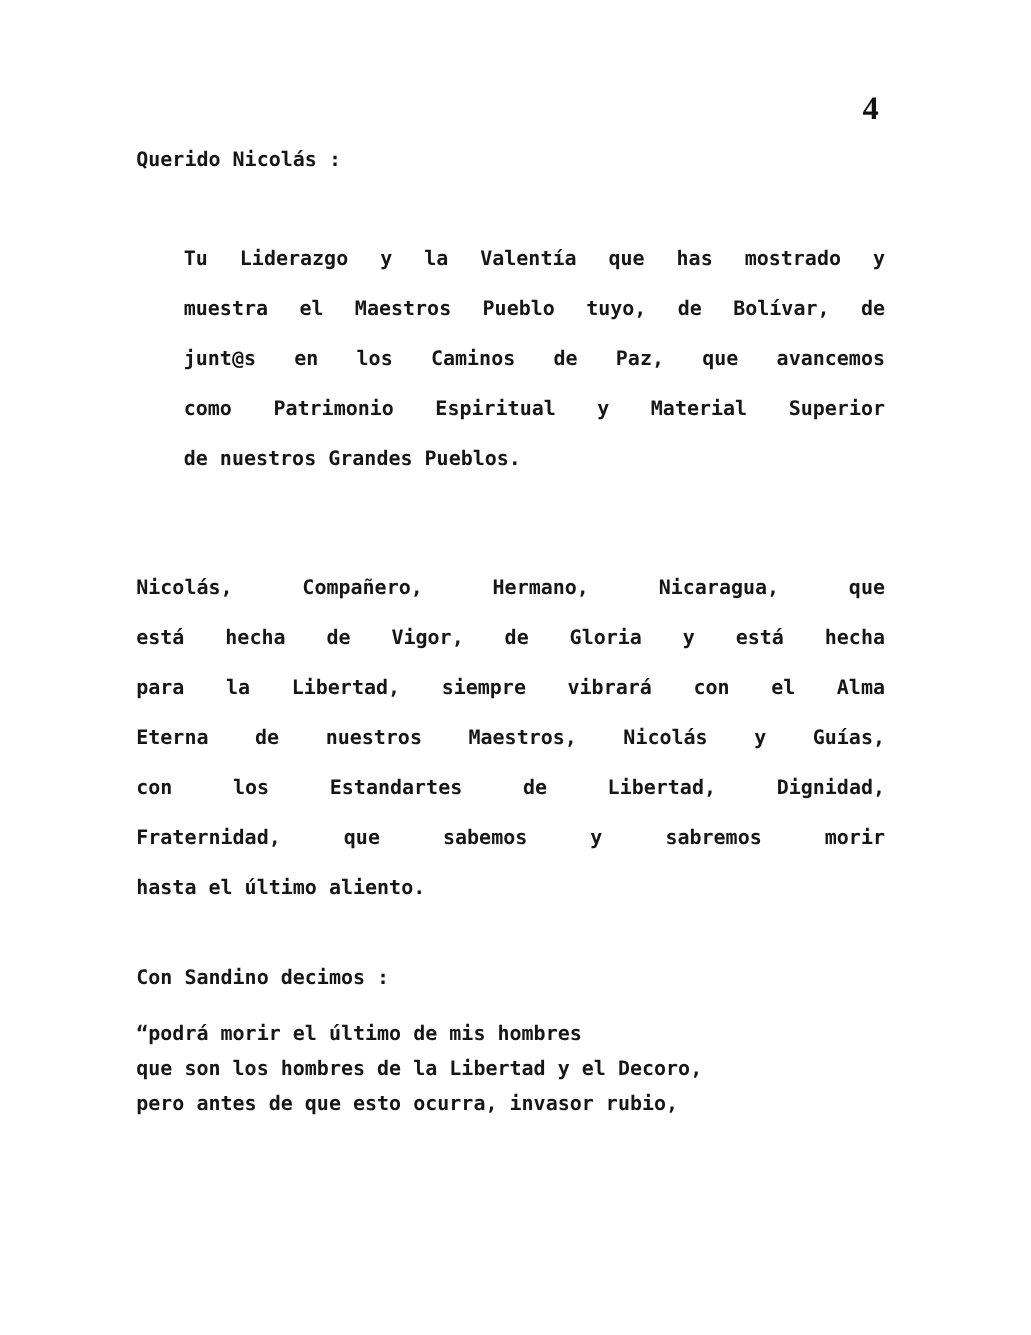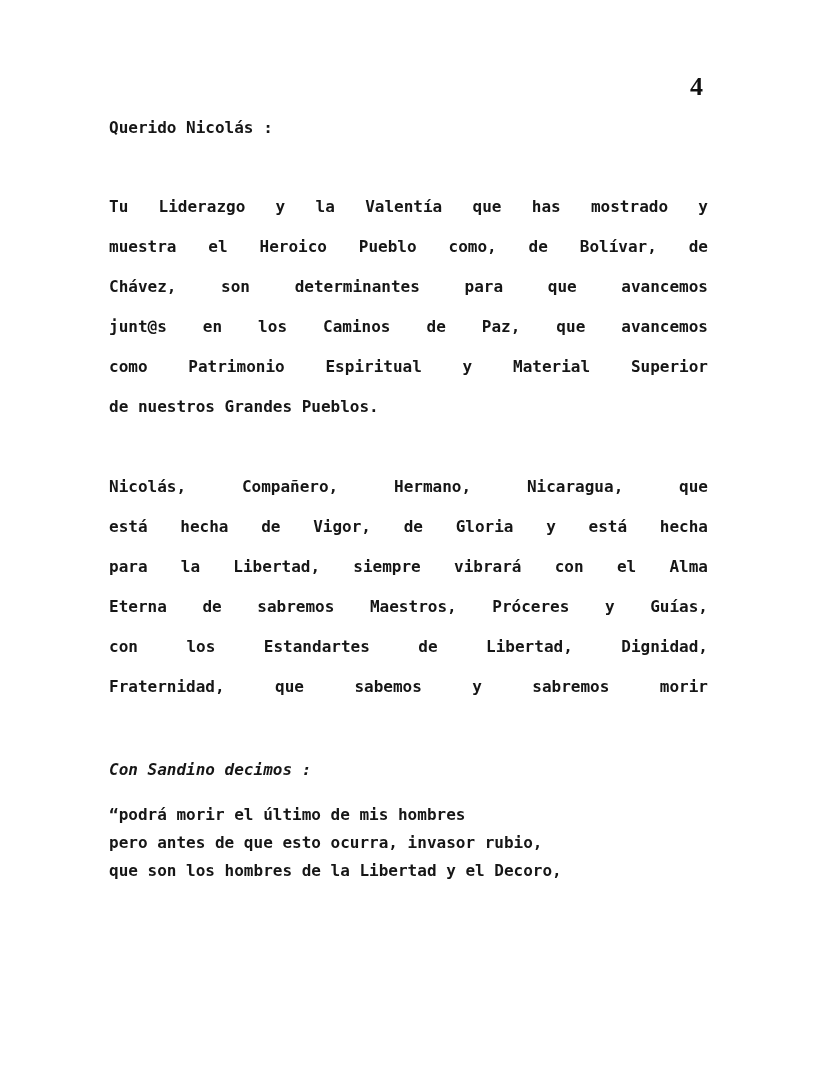--- a/index.html
+++ b/index.html
@@ -35,59 +35,59 @@
     line-height: 40px;
     letter-spacing: 0;
   }
   .line {
     white-space: pre-wrap;
   }
   .line.j {
     text-align: justify;
     text-align-last: justify;
   }
-  .para-1 { margin-top: 39px; }
-  .para-2 { margin-top: 40px; }
-  .sandino-intro { margin-top: 43px; font-style: italic; }
+  .para-1 { margin-top: 39px; margin-left: 38px; }
+  .para-2 { margin-top: 63px; }
+  .sandino-intro { margin-top: 32px; }
   .quote-block {
     margin-top: 11px;
     line-height: 28px;
   }
 </style>
 </head>
 <body>
 
 <div class="page">
 
   <div class="pageno">4</div>
 
   <div class="content">
 
     <div class="line salutation">Querido Nicolás :</div>
 
     <div class="para para-1">
       <div class="line j">Tu Liderazgo y la Valentía que has mostrado y</div>
-      <div class="line j">muestra el Heroico Pueblo como, de Bolívar, de</div>
-      <div class="line j">Chávez, son determinantes para que avancemos</div>
+      <div class="line j">muestra el Maestros Pueblo tuyo, de Bolívar, de</div>
       <div class="line j">junt@s en los Caminos de Paz, que avancemos</div>
       <div class="line j">como Patrimonio Espiritual y Material Superior</div>
       <div class="line">de nuestros Grandes Pueblos.</div>
     </div>
 
     <div class="para para-2">
       <div class="line j">Nicolás, Compañero, Hermano, Nicaragua, que</div>
       <div class="line j">está hecha de Vigor, de Gloria y está hecha</div>
       <div class="line j">para la Libertad, siempre vibrará con el Alma</div>
-      <div class="line j">Eterna de sabremos Maestros, Próceres y Guías,</div>
+      <div class="line j">Eterna de nuestros Maestros, Nicolás y Guías,</div>
       <div class="line j">con los Estandartes de Libertad, Dignidad,</div>
       <div class="line j">Fraternidad, que sabemos y sabremos morir</div>
+      <div class="line">hasta el último aliento.</div>
     </div>
 
     <div class="line sandino-intro">Con Sandino decimos :</div>
 
     <div class="quote-block">
       <div class="line">“podrá morir el último de mis hombres</div>
+      <div class="line">que son los hombres de la Libertad y el Decoro,</div>
       <div class="line">pero antes de que esto ocurra, invasor rubio,</div>
-      <div class="line">que son los hombres de la Libertad y el Decoro,</div>
     </div>
 
   </div>
 </div>
 
 </body></html>

